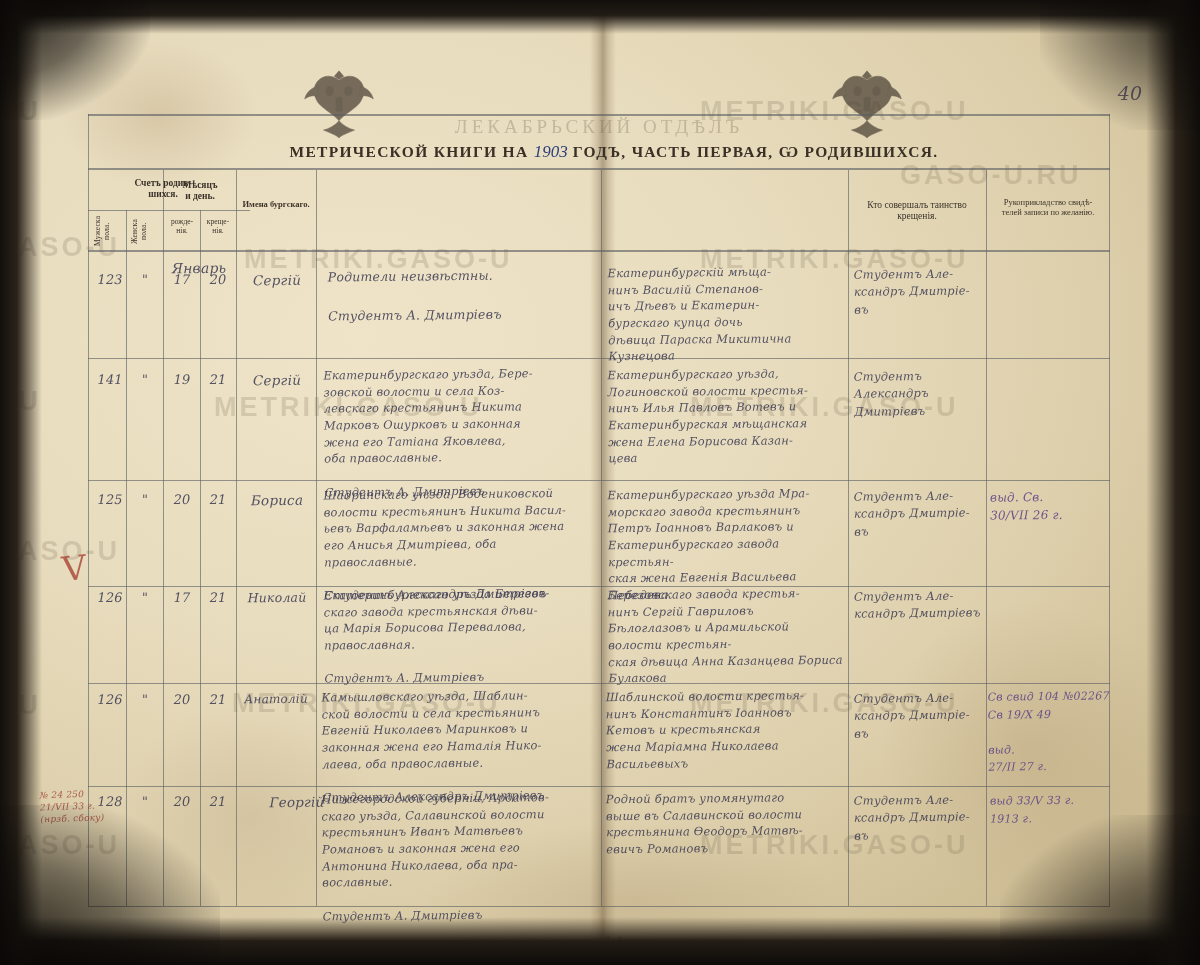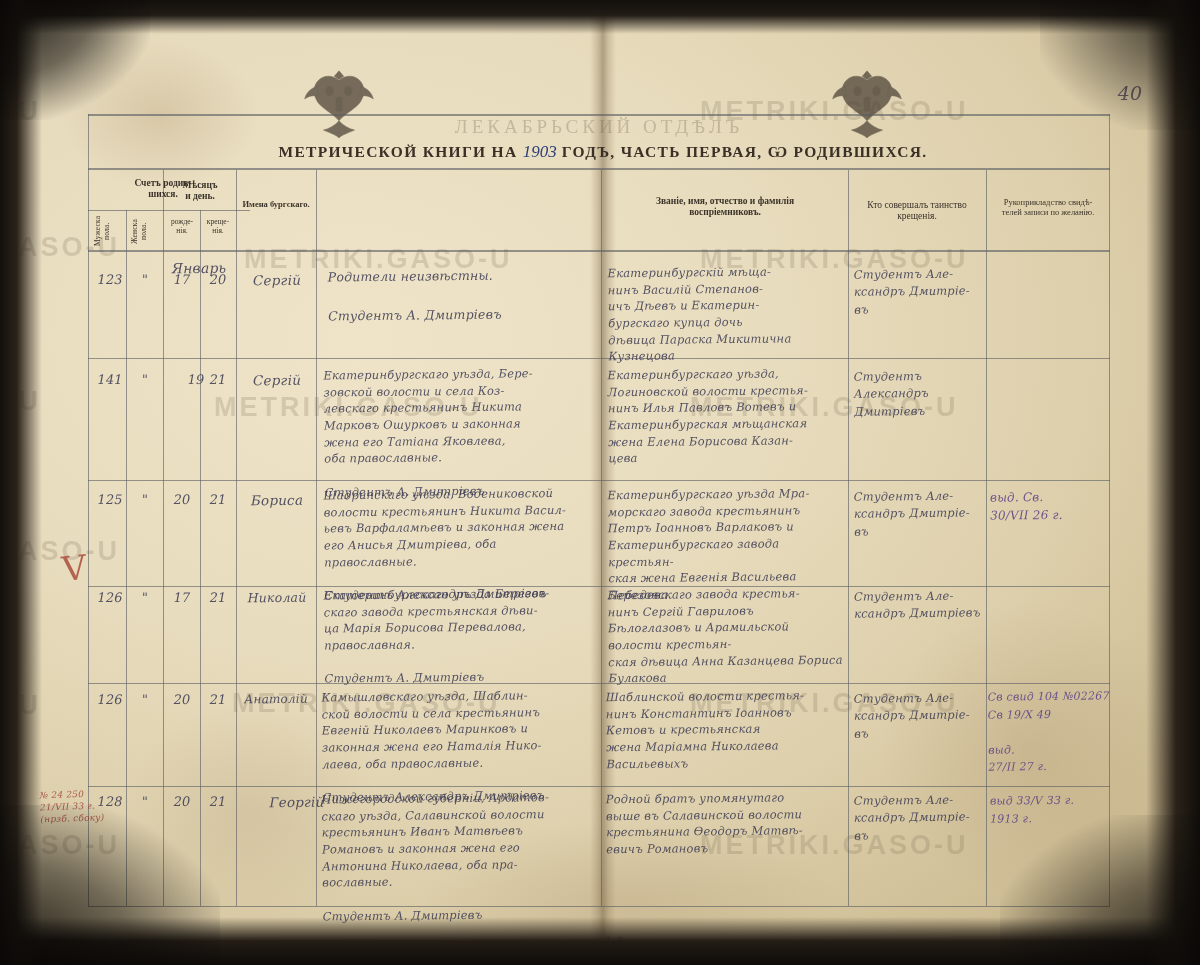--- a/index.html
+++ b/index.html
@@ -110,21 +110,21 @@
     position: absolute;
     background: #5b5d62;
     opacity: .62;
   }
   .rule.h { height: 1px; left: 0; }
   .rule.v { width: 1px; top: 0; }
 
   
   .title-row {
     position: absolute;
-    left: 4px; top: 84px;
+    left: 15px; top: 84px;
     width: 1022px;
     text-align: center;
     font-family: "Liberation Serif", serif;
     font-weight: bold;
     font-size: 15.5px;
     letter-spacing: 1.3px;
     color: #3a3026;
   }
   .title-row .blue {
     color: #2d3f7a;
@@ -241,20 +241,21 @@
   <div class="wm" style="left:-4px;top:690px;">RU</div>
   <div class="wm" style="left:-6px;top:830px;">GASO-U</div>
   <div class="wm" style="left:214px;top:392px;">METRIKI.GASO-U</div>
   <div class="wm" style="left:232px;top:688px;">METRIKI.GASO-U</div>
   <div class="wm" style="left:244px;top:244px;">METRIKI.GASO-U</div>
   <div class="wm" style="left:700px;top:96px;">METRIKI.GASO-U</div>
   <div class="wm" style="left:700px;top:244px;">METRIKI.GASO-U</div>
   <div class="wm" style="left:690px;top:392px;">METRIKI.GASO-U</div>
   <div class="wm" style="left:690px;top:688px;">METRIKI.GASO-U</div>
   <div class="wm" style="left:700px;top:830px;">METRIKI.GASO-U</div>
+  <div class="wm" style="left:900px;top:160px;">GASO-U.RU</div>
 
   <svg class="crest" style="left:300px;top:62px;" viewBox="0 0 100 100">
     <g fill="#4a4034" stroke="#3b332a" stroke-width="0.6">
       <path d="M50 10 l6 7 -6 4 -6 -4z"></path>
       <path d="M50 22 c-10 -8 -22 -6 -28 2 c-7 9 -4 22 4 30 c7 7 17 12 24 20 c7 -8 17 -13 24 -20 c8 -8 11 -21 4 -30 c-6 -8 -18 -10 -28 -2z"></path>
       <path d="M22 30 c-8 2 -14 8 -16 16 c6 -4 12 -5 18 -3z"></path>
       <path d="M78 30 c8 2 14 8 16 16 c-6 -4 -12 -5 -18 -3z"></path>
       <path d="M50 74 c-5 6 -12 10 -20 12 c9 4 16 6 20 10 c4 -4 11 -6 20 -10 c-8 -2 -15 -6 -20 -12z"></path>
       <ellipse cx="38" cy="36" rx="5" ry="6" fill="#3b332a"></ellipse>
       <ellipse cx="62" cy="36" rx="5" ry="6" fill="#3b332a"></ellipse>
@@ -313,22 +314,20 @@
 шихся.</div>
     <div class="colhead vert" style="left:6px;top:156px;height:34px;width:30px;white-space:pre-line;">Мужеска пола.</div>
     <div class="colhead vert" style="left:43px;top:156px;height:34px;width:30px;white-space:pre-line;">Женска пола.</div>
     <div class="colhead" style="left:76px;top:122px;width:72px;white-space:pre-line;">Мѣсяцъ
 и день.</div>
     <div class="colhead" style="left:78px;top:160px;width:32px;font-size:7.5px;font-weight:normal;white-space:pre-line;">рожде-
 нія.</div>
     <div class="colhead" style="left:114px;top:160px;width:32px;font-size:7.5px;font-weight:normal;white-space:pre-line;">креще-
 нія.</div>
     <div class="colhead" style="left:150px;top:142px;width:76px;font-size:8.5px;">Имена бургскаго.</div>
-    <div class="colhead" style="left:516px;top:138px;width:242px;white-space:pre-line;">Званіе, имя, отчество и фамилія
-воспріемниковъ.</div>
     <div class="colhead" style="left:762px;top:142px;width:134px;white-space:pre-line;font-weight:normal;">Кто совершалъ таинство
 крещенія.</div>
     <div class="colhead" style="left:900px;top:140px;width:120px;white-space:pre-line;font-weight:normal;font-size:8.5px;">Рукоприкладство свидѣ-
 телей записи по желанію.</div>
 
     <div class="hw num" style="left:6px;top:212px;width:32px;text-align:center;">123</div>
     <div class="hw num" style="left:42px;top:212px;width:30px;text-align:center;">"</div>
     <div class="hw" style="left:76px;top:200px;width:70px;text-align:center;font-size:14px;">Январь</div>
     <div class="hw num" style="left:78px;top:212px;width:32px;text-align:center;">17</div>
     <div class="hw num" style="left:114px;top:212px;width:32px;text-align:center;">20</div>
@@ -341,21 +340,21 @@
 ичъ Дѣевъ и Екатерин-
 бургскаго купца дочь
 дѣвица Параска Микитична
 Кузнецова</div>
     <div class="hw" style="left:766px;top:208px;width:130px;font-size:11.5px;line-height:1.5;">Студентъ Але-
 ксандръ Дмитріе-
 въ</div>
 
     <div class="hw num" style="left:6px;top:312px;width:32px;text-align:center;">141</div>
     <div class="hw num" style="left:42px;top:312px;width:30px;text-align:center;">"</div>
-    <div class="hw num" style="left:92px;top:312px;width:32px;text-align:center;">19</div>
+    <div class="hw num" style="left:78px;top:312px;width:32px;text-align:center;">19</div>
     <div class="hw num" style="left:114px;top:312px;width:32px;text-align:center;">21</div>
     <div class="hw name" style="left:152px;top:312px;width:74px;text-align:center;">Сергій</div>
     <div class="hw" style="left:236px;top:308px;width:272px;font-size:11.5px;line-height:1.45;">Екатеринбургскаго уѣзда, Бере-
 зовской волости и села Коз-
 левскаго крестьянинъ Никита
 Марковъ Ошурковъ и законная
 жена его Татіана Яковлева,
 оба православные.
 
 Студентъ А. Дмитріевъ</div>

